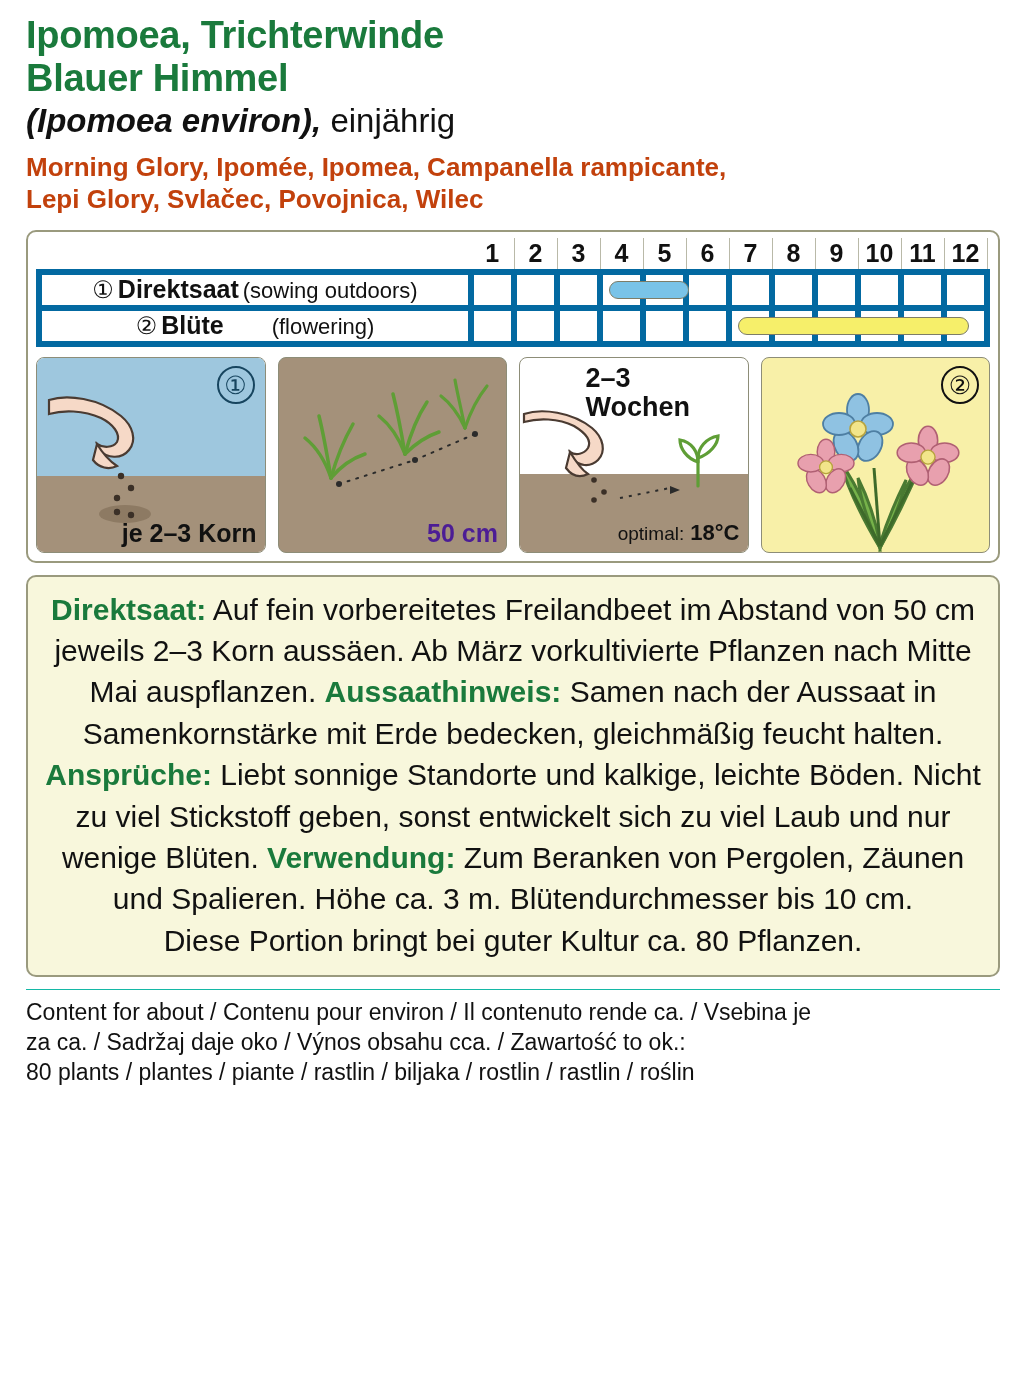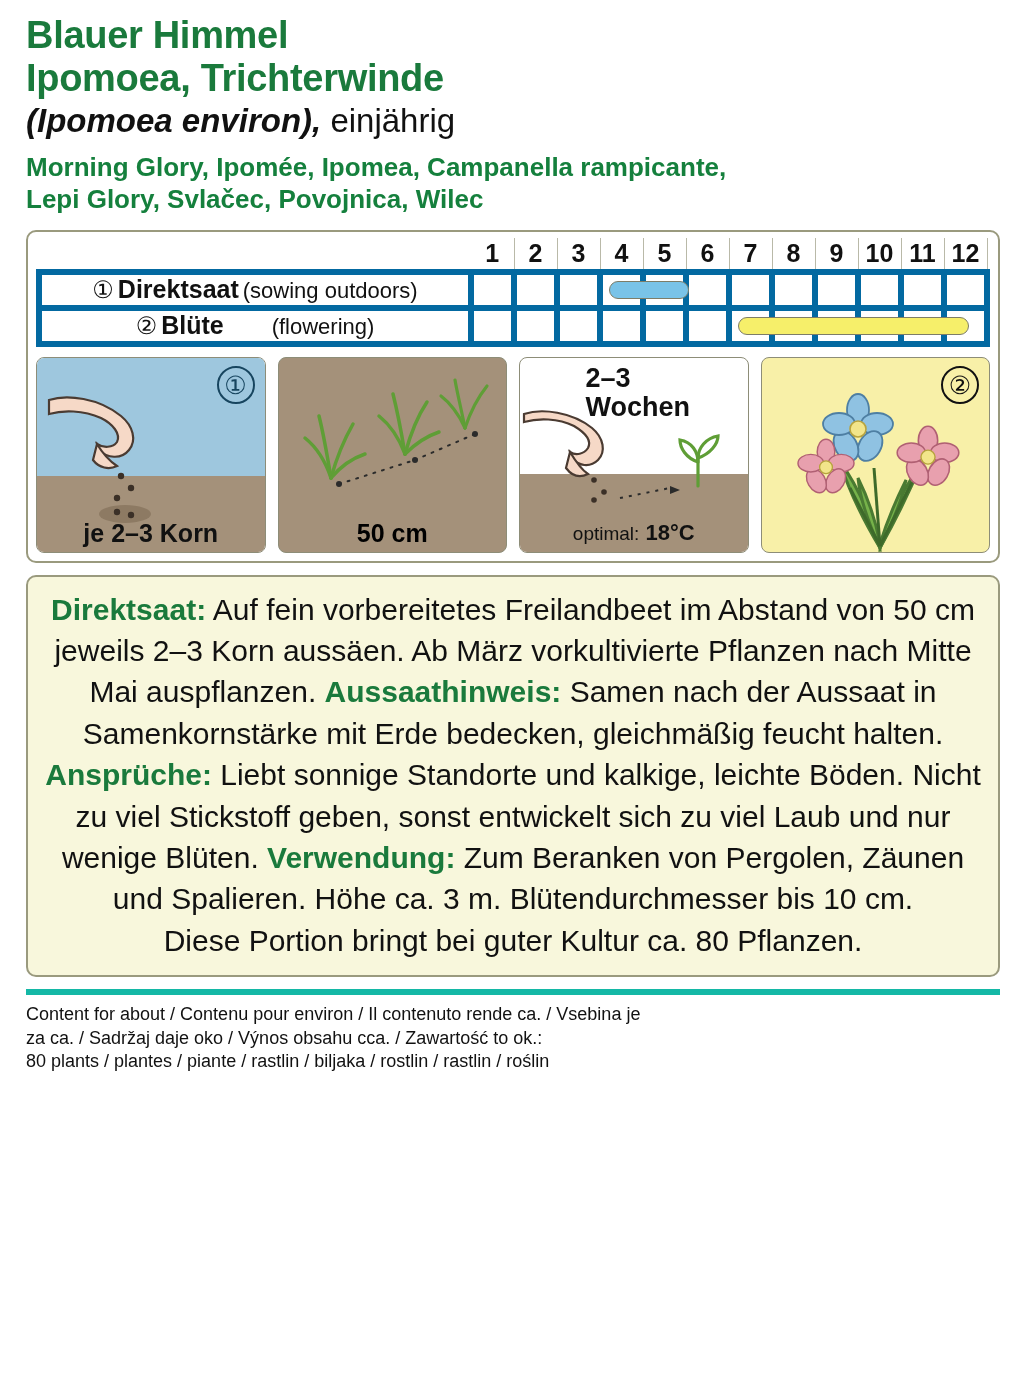--- a/index.html
+++ b/index.html
@@ -33,21 +33,21 @@
     margin-top: 2px;
     font-weight: normal;
   }
   .title-latin .ital { font-style: italic; font-weight: bold; }
   .title-latin .annual { font-weight: normal; }
   .synonyms {
     font-size: 26px;
     font-weight: bold;
     line-height: 1.25;
     margin-top: 10px;
-    color: #15803d;
+    color: #c2410c;
   }
 
   
   .panel {
     border: 2px solid #9a9a7e;
     border-radius: 10px;
     margin-top: 14px;
     padding: 6px 8px 8px 8px;
     background: #ffffff;
   }
@@ -117,24 +117,24 @@
     width: 236px;
     height: 196px;
     border: 1px solid #8d8d78;
     border-radius: 8px;
     position: relative;
     overflow: hidden;
     background: #fff;
   }
   .picto .caption {
     position: absolute;
-    left: 0; right: 0; bottom: 0;
+    left: 0; right: 8px; bottom: 0;
     height: 38px;
     line-height: 38px;
-    text-align: center;
+    text-align: right;
     font-size: 25px;
     font-weight: bold;
     color: #111;
   }
   .badge {
     position: absolute;
     width: 38px; height: 38px;
     border-radius: 50%;
     border: 2px solid #111;
     font-size: 25px;
@@ -144,21 +144,21 @@
     font-weight: normal;
   }
   
   .p1 { background: #fff; }
   .p1 .sky { position: absolute; left:0; right:0; top:0; height: 118px; background:#9ec7de; }
   .p1 .soil { position: absolute; left:0; right:0; top:118px; bottom:0; background:#a4917a; }
   .p1 .badge { right: 10px; top: 8px; border-color:#17455f; color:#17455f; }
   .p1 .caption { color:#111; }
   
   .p2 { background: #a4917a; }
-  .p2 .caption { color:#000000; }
+  .p2 .caption { color:#4c1d95; }
   
   .p3 { background:#fff; }
   .p3 .soil { position:absolute; left:0; right:0; bottom:0; height: 78px; background:#a4917a; }
   .p3 .weeks {
     position: absolute; right: 12px; top: 6px; width: 150px;
     font-size: 27px; font-weight: bold; line-height: 1.1;
   }
   .p3 .caption { font-size: 22px; }
   .p3 .caption .opt { font-weight: normal; font-size: 19px; }
   
@@ -175,36 +175,36 @@
     font-size: 30px;
     line-height: 1.38;
     color: #111;
     text-align: center;
   }
   .desc b.lbl { color: #1a7a3c; font-weight: bold; }
 
   
   .footer {
     margin-top: 12px;
-    border-top: 6px solid #14b8a6;
+    border-top: 1px solid #14b8a6;
     padding-top: 8px;
-    font-size: 18px;
+    font-size: 23px;
     line-height: 1.3;
     color: #111;
   }
 </style>
 </head>
 <body>
 
 <div class="page">
 
   <div class="title-block">
     <div class="title-main">
+      <div>Ipomoea, Trichterwinde</div>
       <div>Blauer Himmel</div>
-      <div>Ipomoea, Trichterwinde</div>
     </div>
     <div class="title-latin">
       <span class="ital">(Ipomoea environ),</span>
       <span class="annual">einjährig</span>
     </div>
     <div class="synonyms">
       <div>Morning Glory, Ipomée, Ipomea, Campanella rampicante,</div>
       <div>Lepi Glory, Svlačec, Povojnica, Wilec</div>
     </div>
   </div>

